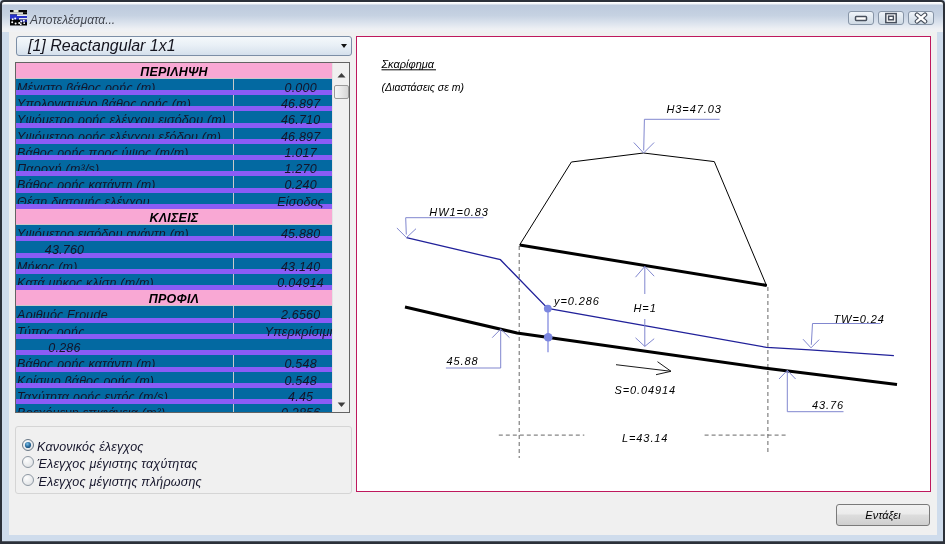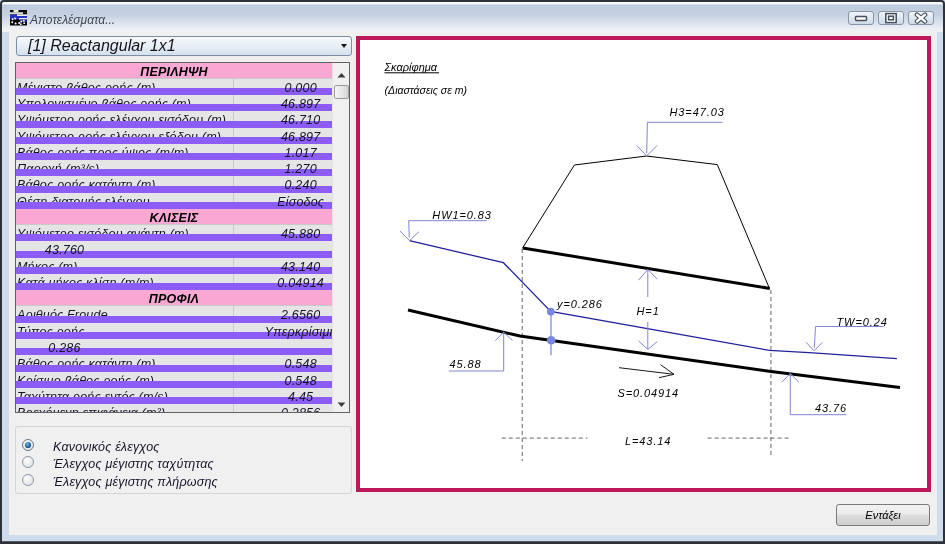--- a/index.html
+++ b/index.html
@@ -42,21 +42,21 @@
   position:absolute; right:4px; top:7px; width:0; height:0;
   border-left:3.5px solid transparent; border-right:3.5px solid transparent;
   border-top:4.5px solid #121212;
 }
 
 #tbl {
   position:absolute; left:15px; top:61.5px; width:335px; height:351.5px;
   border:1px solid #636363; background:#fff; overflow:hidden;
   font-size:12.5px; letter-spacing:0.2px; color:#14142a;
 }
-.trow { display:flex; height:16.28px; border-bottom:7px solid #8b5cf6; background:#e5e5e5;gap:18px; }
+.trow { display:flex; height:16.28px; border-bottom:5px solid #8b5cf6; background:#0369a1;gap:18px; }
 .trow .lc { width:219px; border-right:1px solid #c9c9c9; padding-left:1px; line-height:18px; white-space:nowrap; overflow:hidden;}
 .trow .vc { width:97px; text-align:center; line-height:18px; }
 .thead { display:block; height:16.28px; border-bottom:1px solid #c9c9c9; background:#f9a8d4; text-align:center; font-weight:bold; line-height:18px; color:#000; padding-right:17px; }
 #sbar {
   position:absolute; right:0px; top:0px; width:17px; height:349px; background:#f0f0f0;
   border-left:1px solid #e4e4e4; 
 }
 #sb-thumb {
   position:absolute; left:1px; top:22px; width:15px; height:14px;
   border:1px solid #9a9a9a; border-radius:2px;
@@ -65,25 +65,25 @@
 
 #grp {
   position:absolute; left:15px; top:426px; width:337px; height:68px;
   border:1px solid #d5d5d5; border-radius:3px;
 }
 .radio-row { position:absolute; left:9px; height:12px; font-size:12.5px; color:#14142a; }
 .rcirc {
   position:absolute; left:0; top:0; width:12px; height:12px; border-radius:50%;
   border:1px solid #8e98a3; background:radial-gradient(circle at 35% 30%, #fdfdfd, #e8eaec 60%, #d7dade);
 }
-.rlabel { position:absolute; left:15px; top:0.5px; white-space:nowrap; letter-spacing:0.2px;margin-left:16px; }
+.rlabel { position:absolute; left:15px; top:0.5px; white-space:nowrap; letter-spacing:0.2px; }
 
 #panel {
   position:absolute; left:356px; top:36px; width:575px; height:456px;
-  border:4px solid #be185d; background:#fff;
+  border:1px solid #be185d; background:#fff;
 }
 
 #okbtn {
   position:absolute; left:836px; top:504px; width:94px; height:22px;
   border:1px solid #7a7a7a; border-radius:3px;
   background:linear-gradient(#f2f2f2, #ebebeb 45%, #dddddd 50%, #cfcfcf);
   font-size:11px; color:#000; text-align:center; line-height:20px;
 }
 </style>
 </head>

